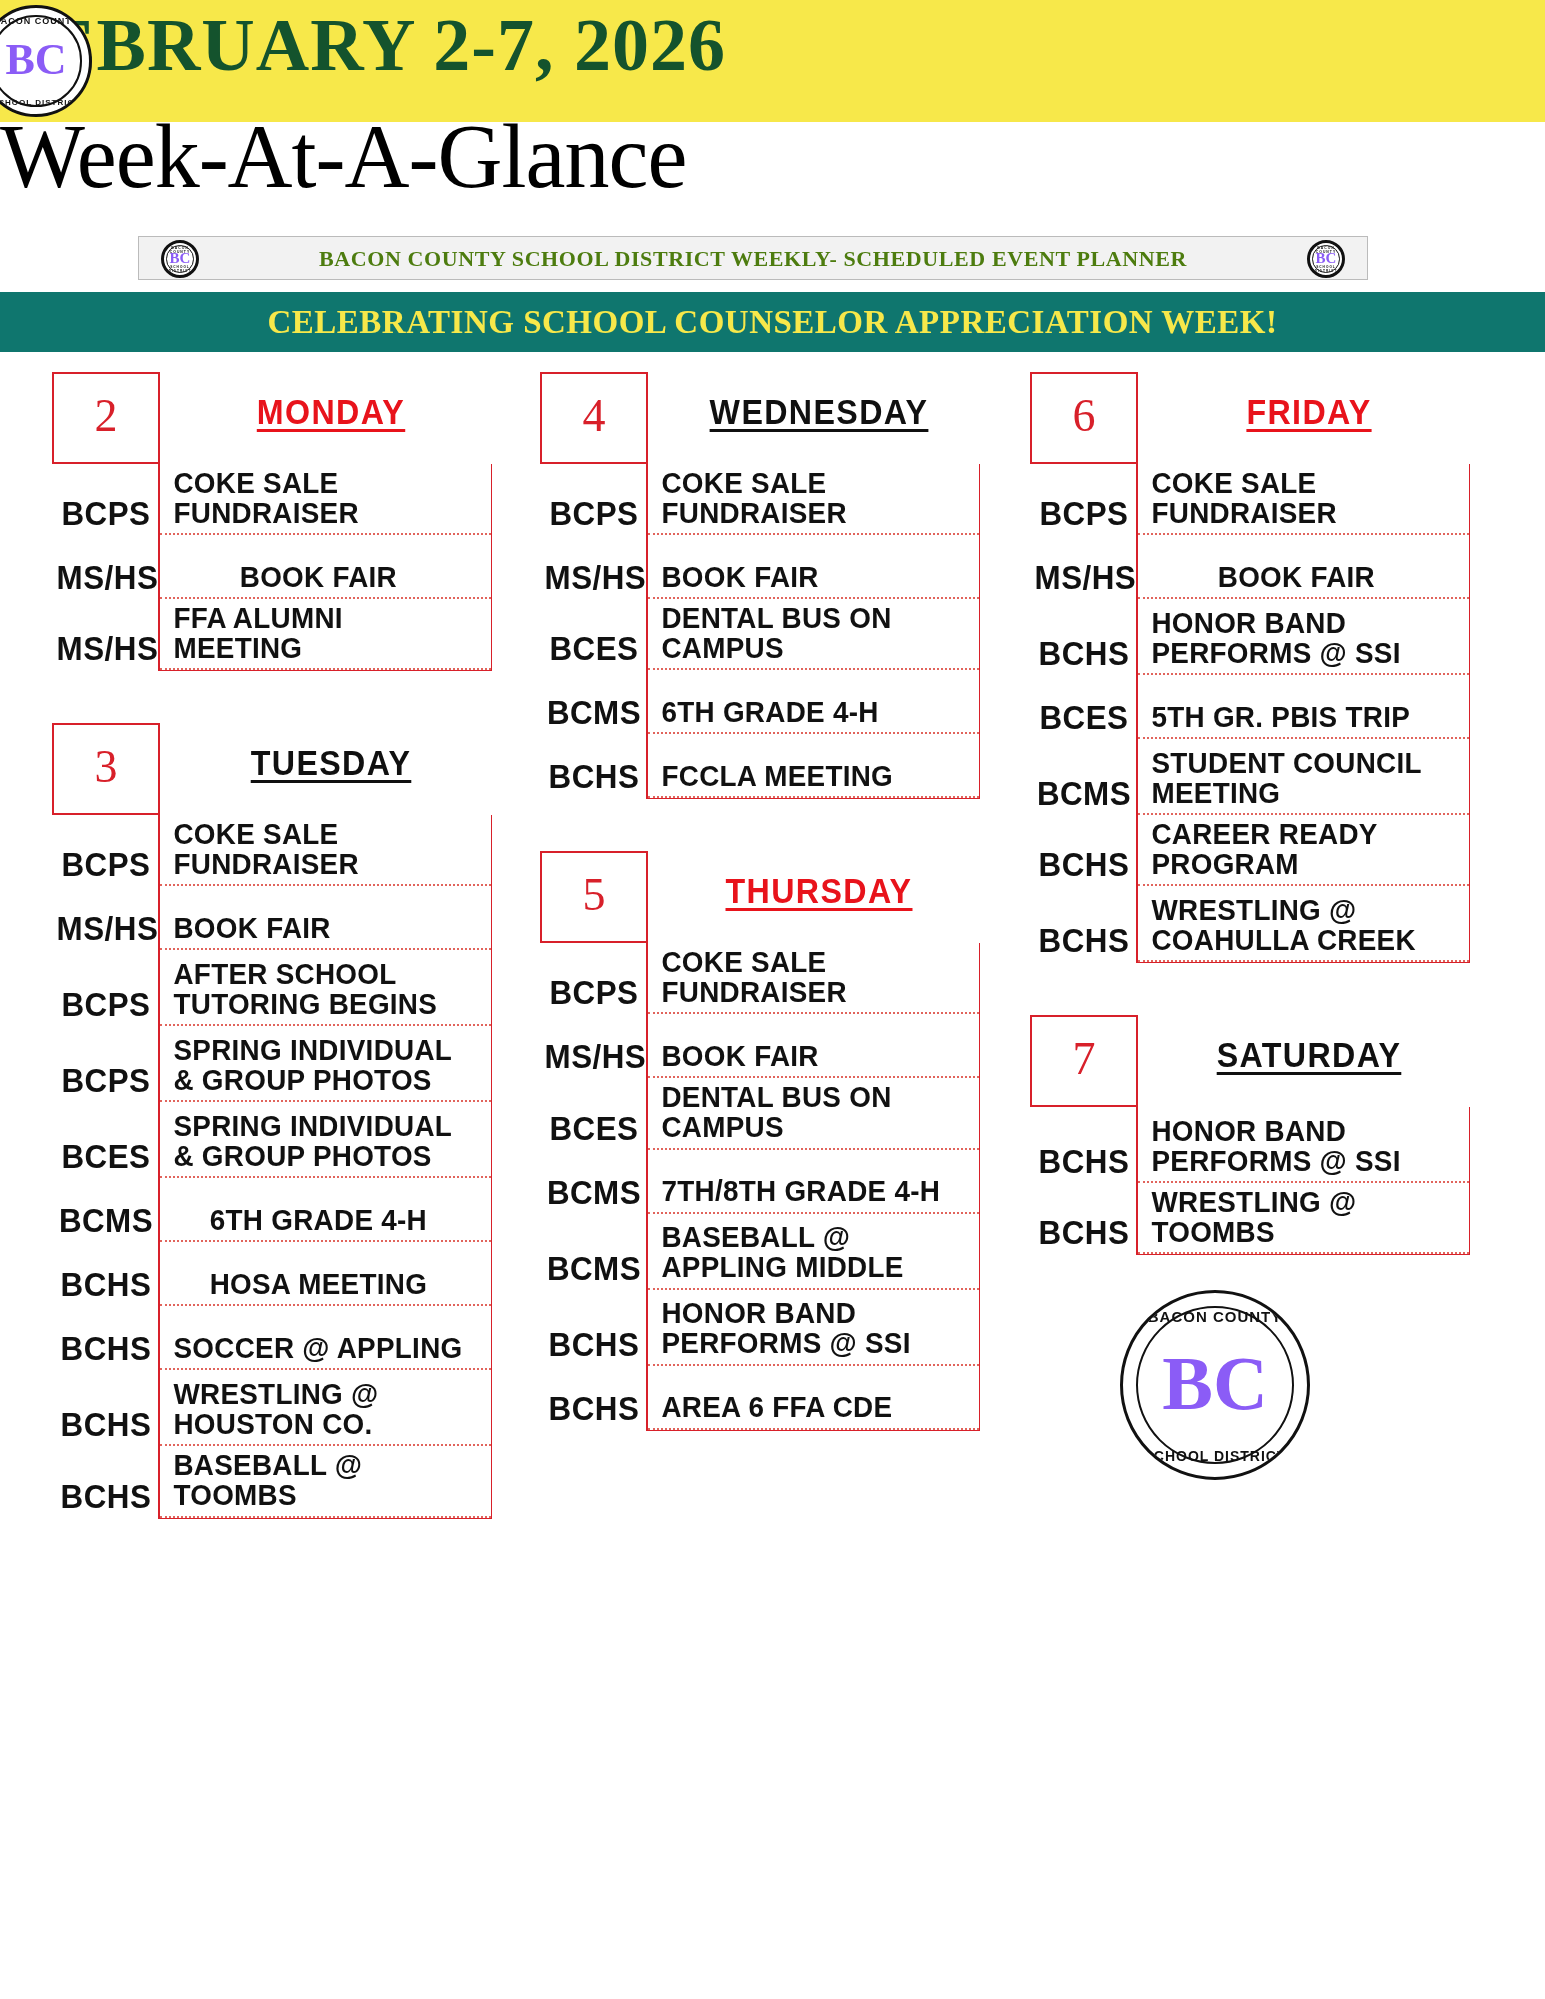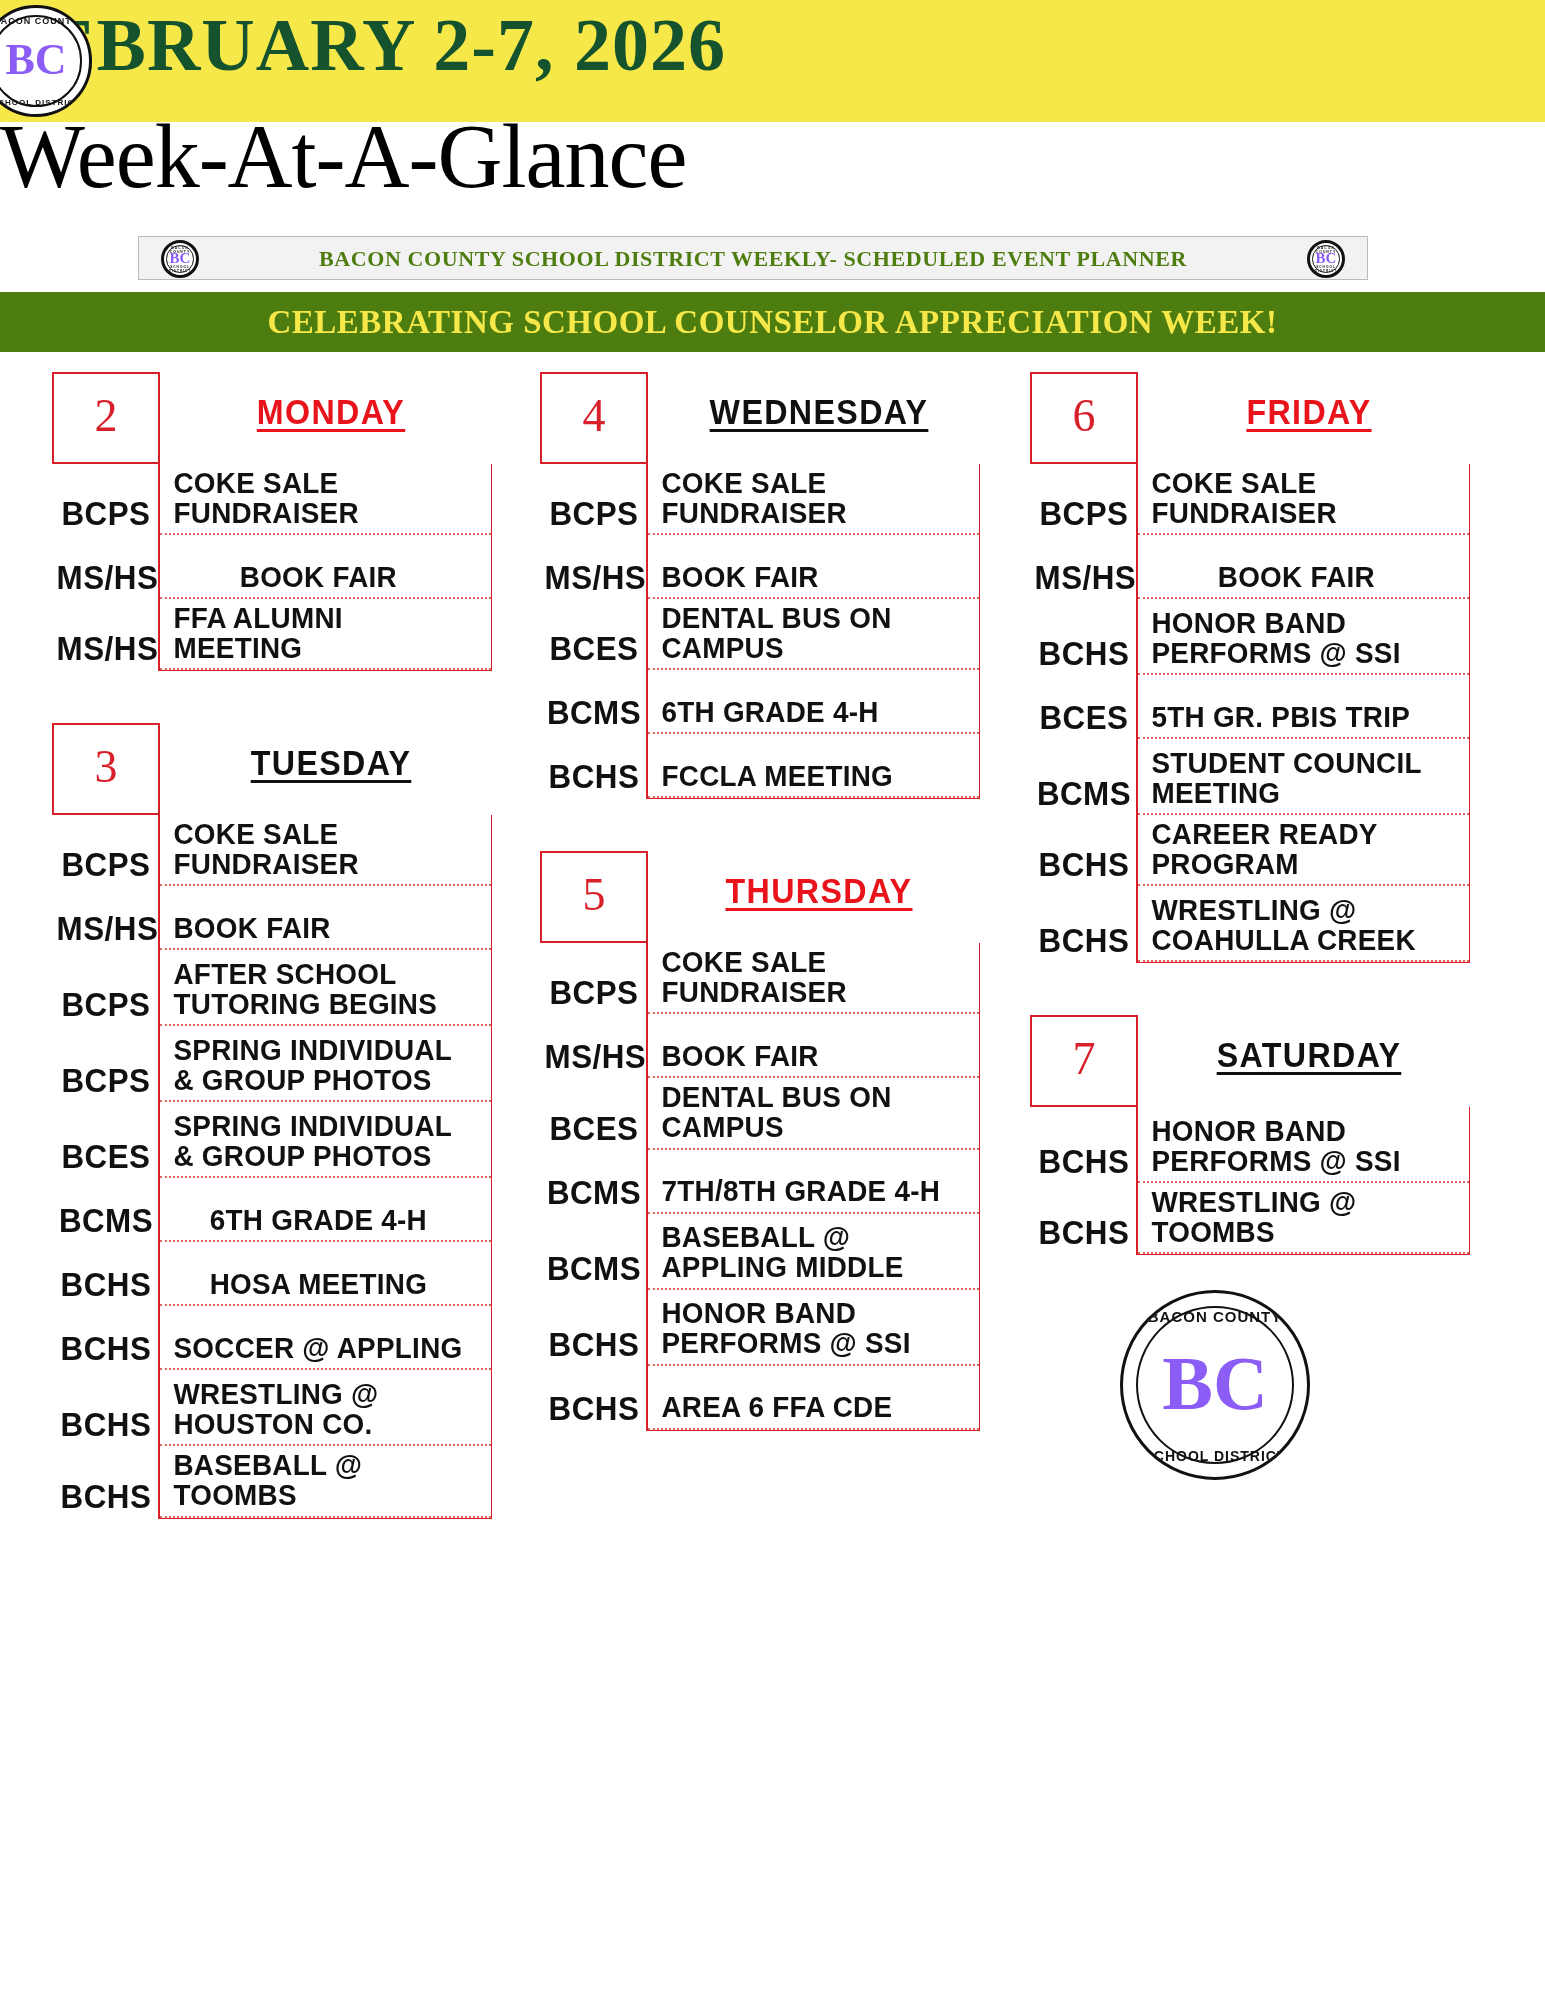--- a/index.html
+++ b/index.html
@@ -135,21 +135,21 @@
   .logo-mini .top-text { font-size: 3.4px; }
   .logo-mini .bot-text { font-size: 3.2px; }
   .logo-mini .ring { border-width: 1px; }
 
   .black-band {
     position: absolute;
     top: 292px;
     left: 0;
     width: 1545px;
     height: 60px;
-    background: #4d7c0f;
+    background: #0f766e;
   }
   .black-band-text {
     position: absolute;
     top: 0; left: 0;
     width: 1545px;
     height: 60px;
     line-height: 60px;
     text-align: center;
     font-family: "Liberation Serif", serif;
     font-weight: bold;

